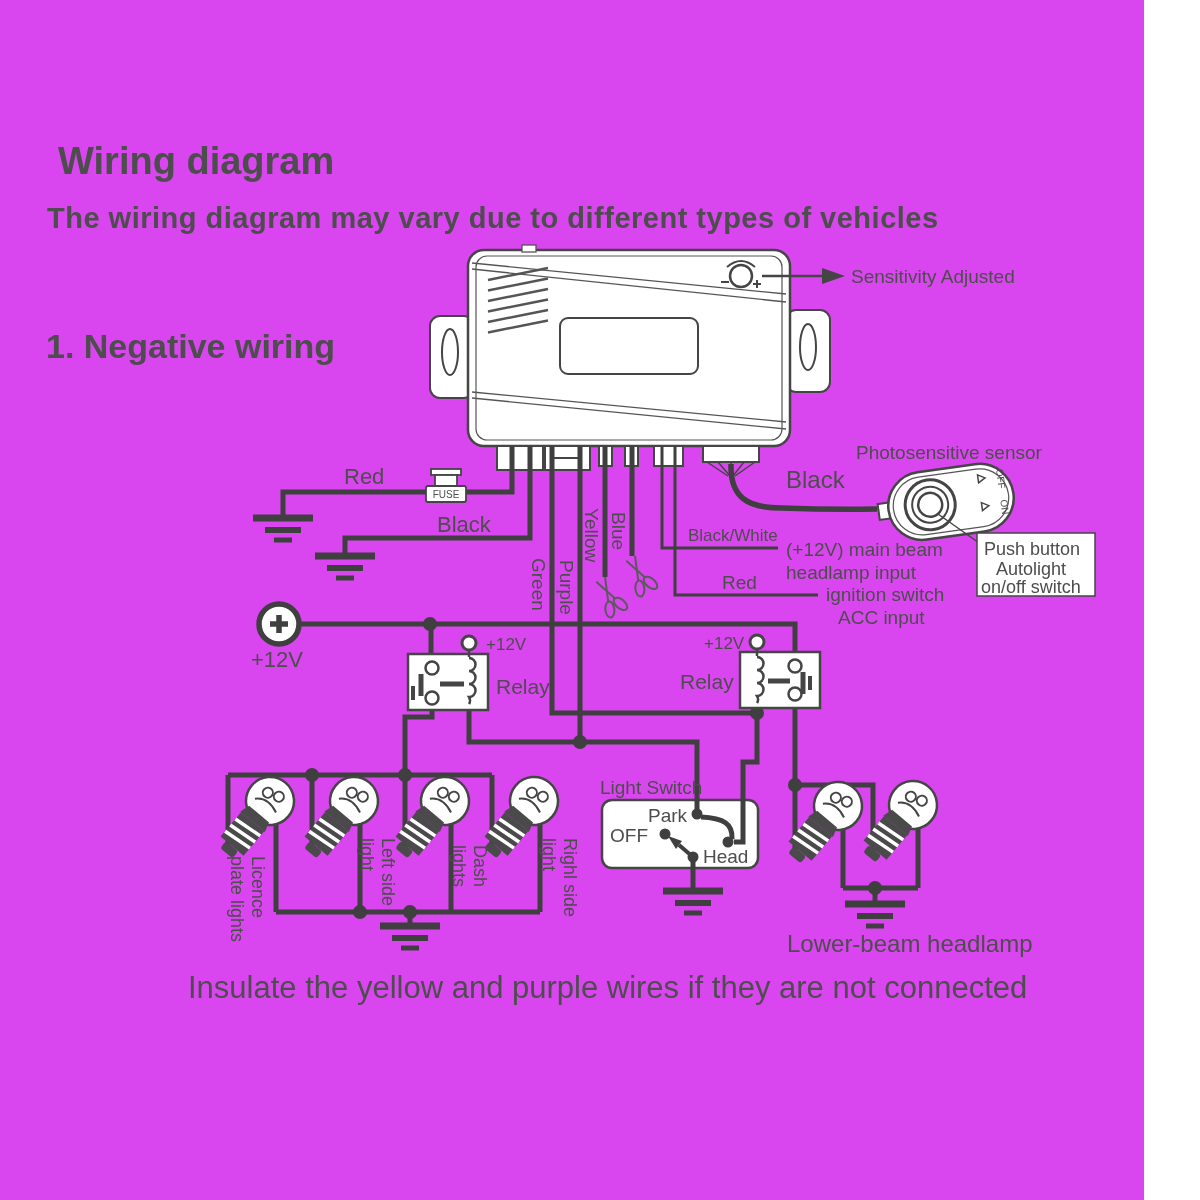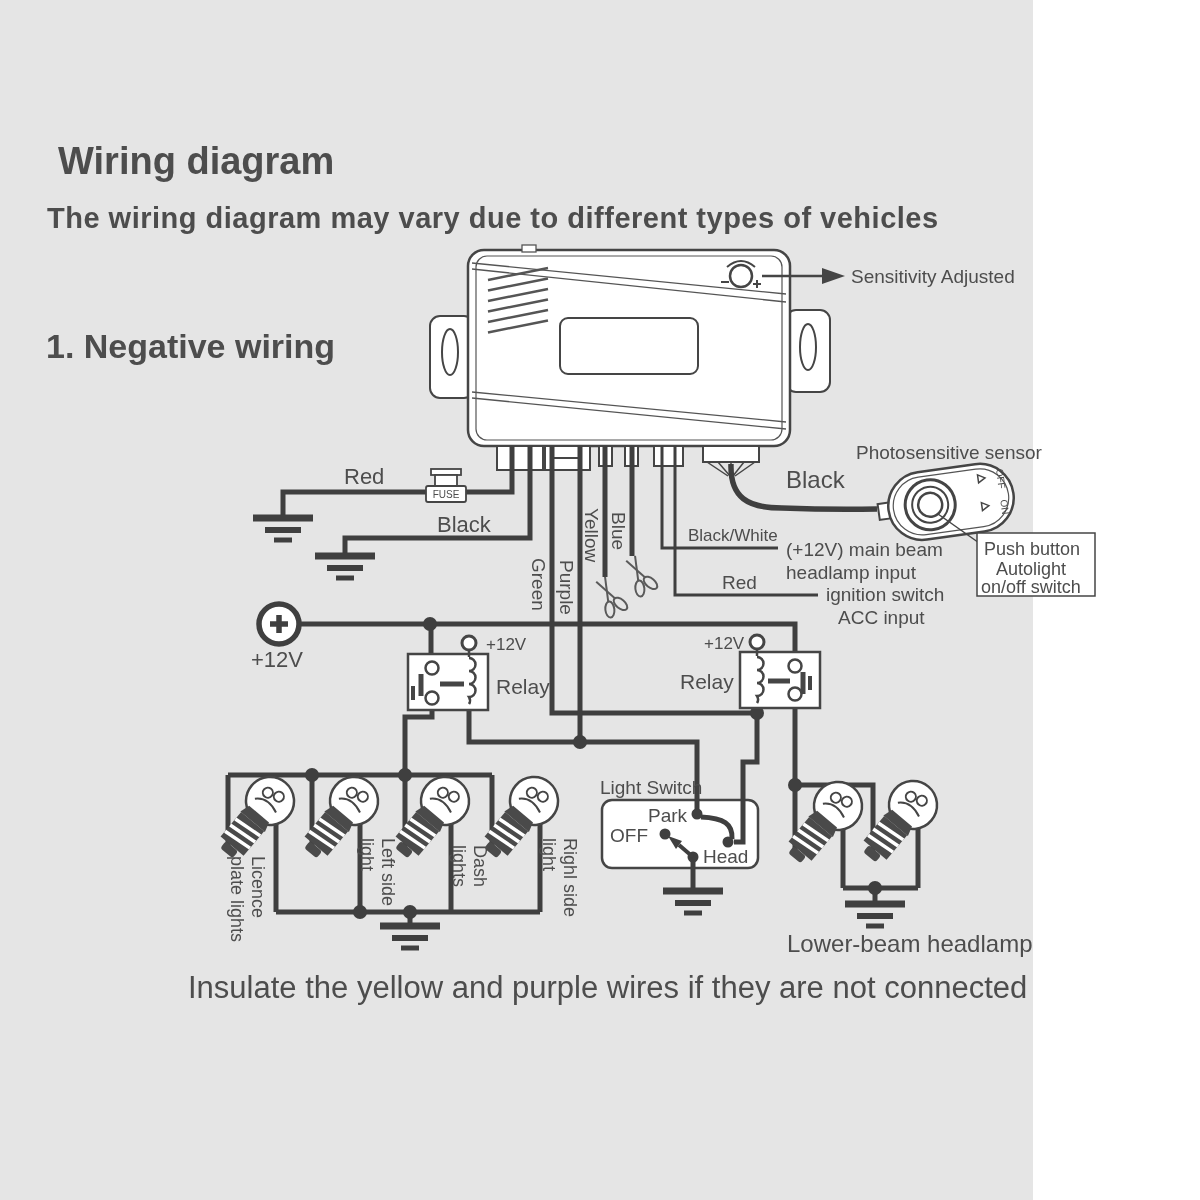--- a/index.html
+++ b/index.html
@@ -1,16 +1,16 @@
 <!DOCTYPE html>
 <html><head>
 <meta charset="utf-8">
 <style>
   html,body{margin:0;padding:0;background:#ffffff;}
-  .wrap{width:1033px;height:1200px;position:relative;background:#e5e5e5;}
+  .wrap{width:1144px;height:1200px;position:relative;background:#d946ef;}
   svg{display:block;}
   .t{font-family:"Liberation Sans","DejaVu Sans",sans-serif;fill:#4d4d4d;}
   .b{font-weight:bold;}
 </style>
 </head>
 <body>
 
 <div class="wrap">
 <svg width="1200" height="1200" viewBox="0 0 1200 1200">
 

